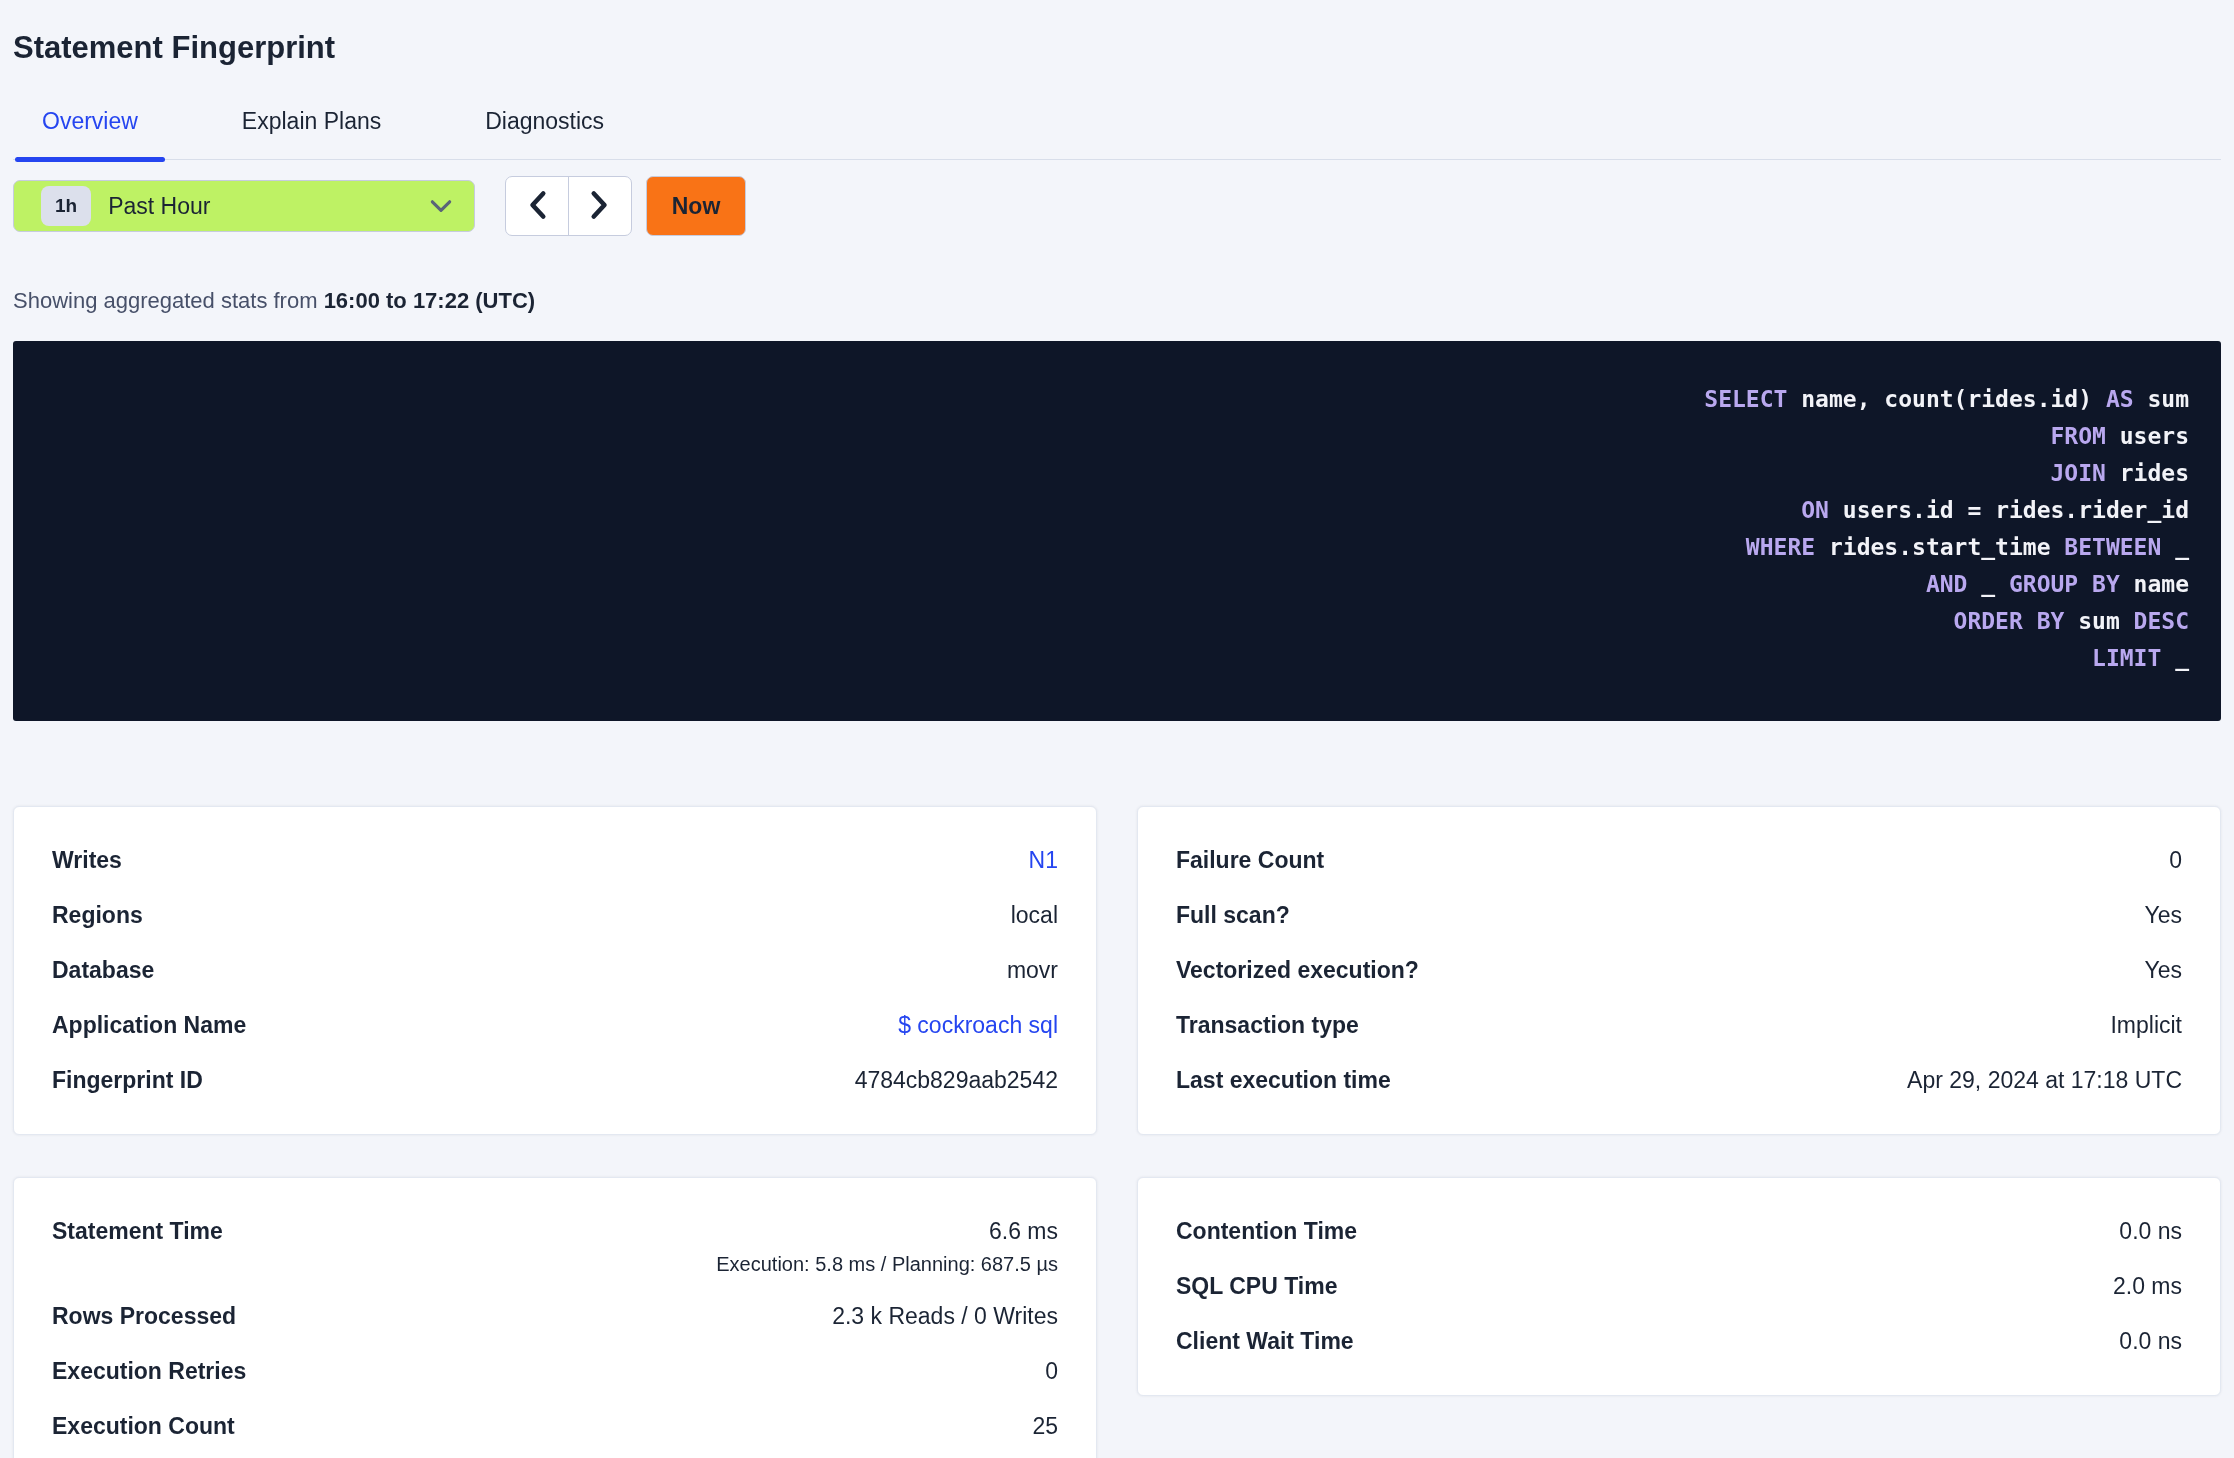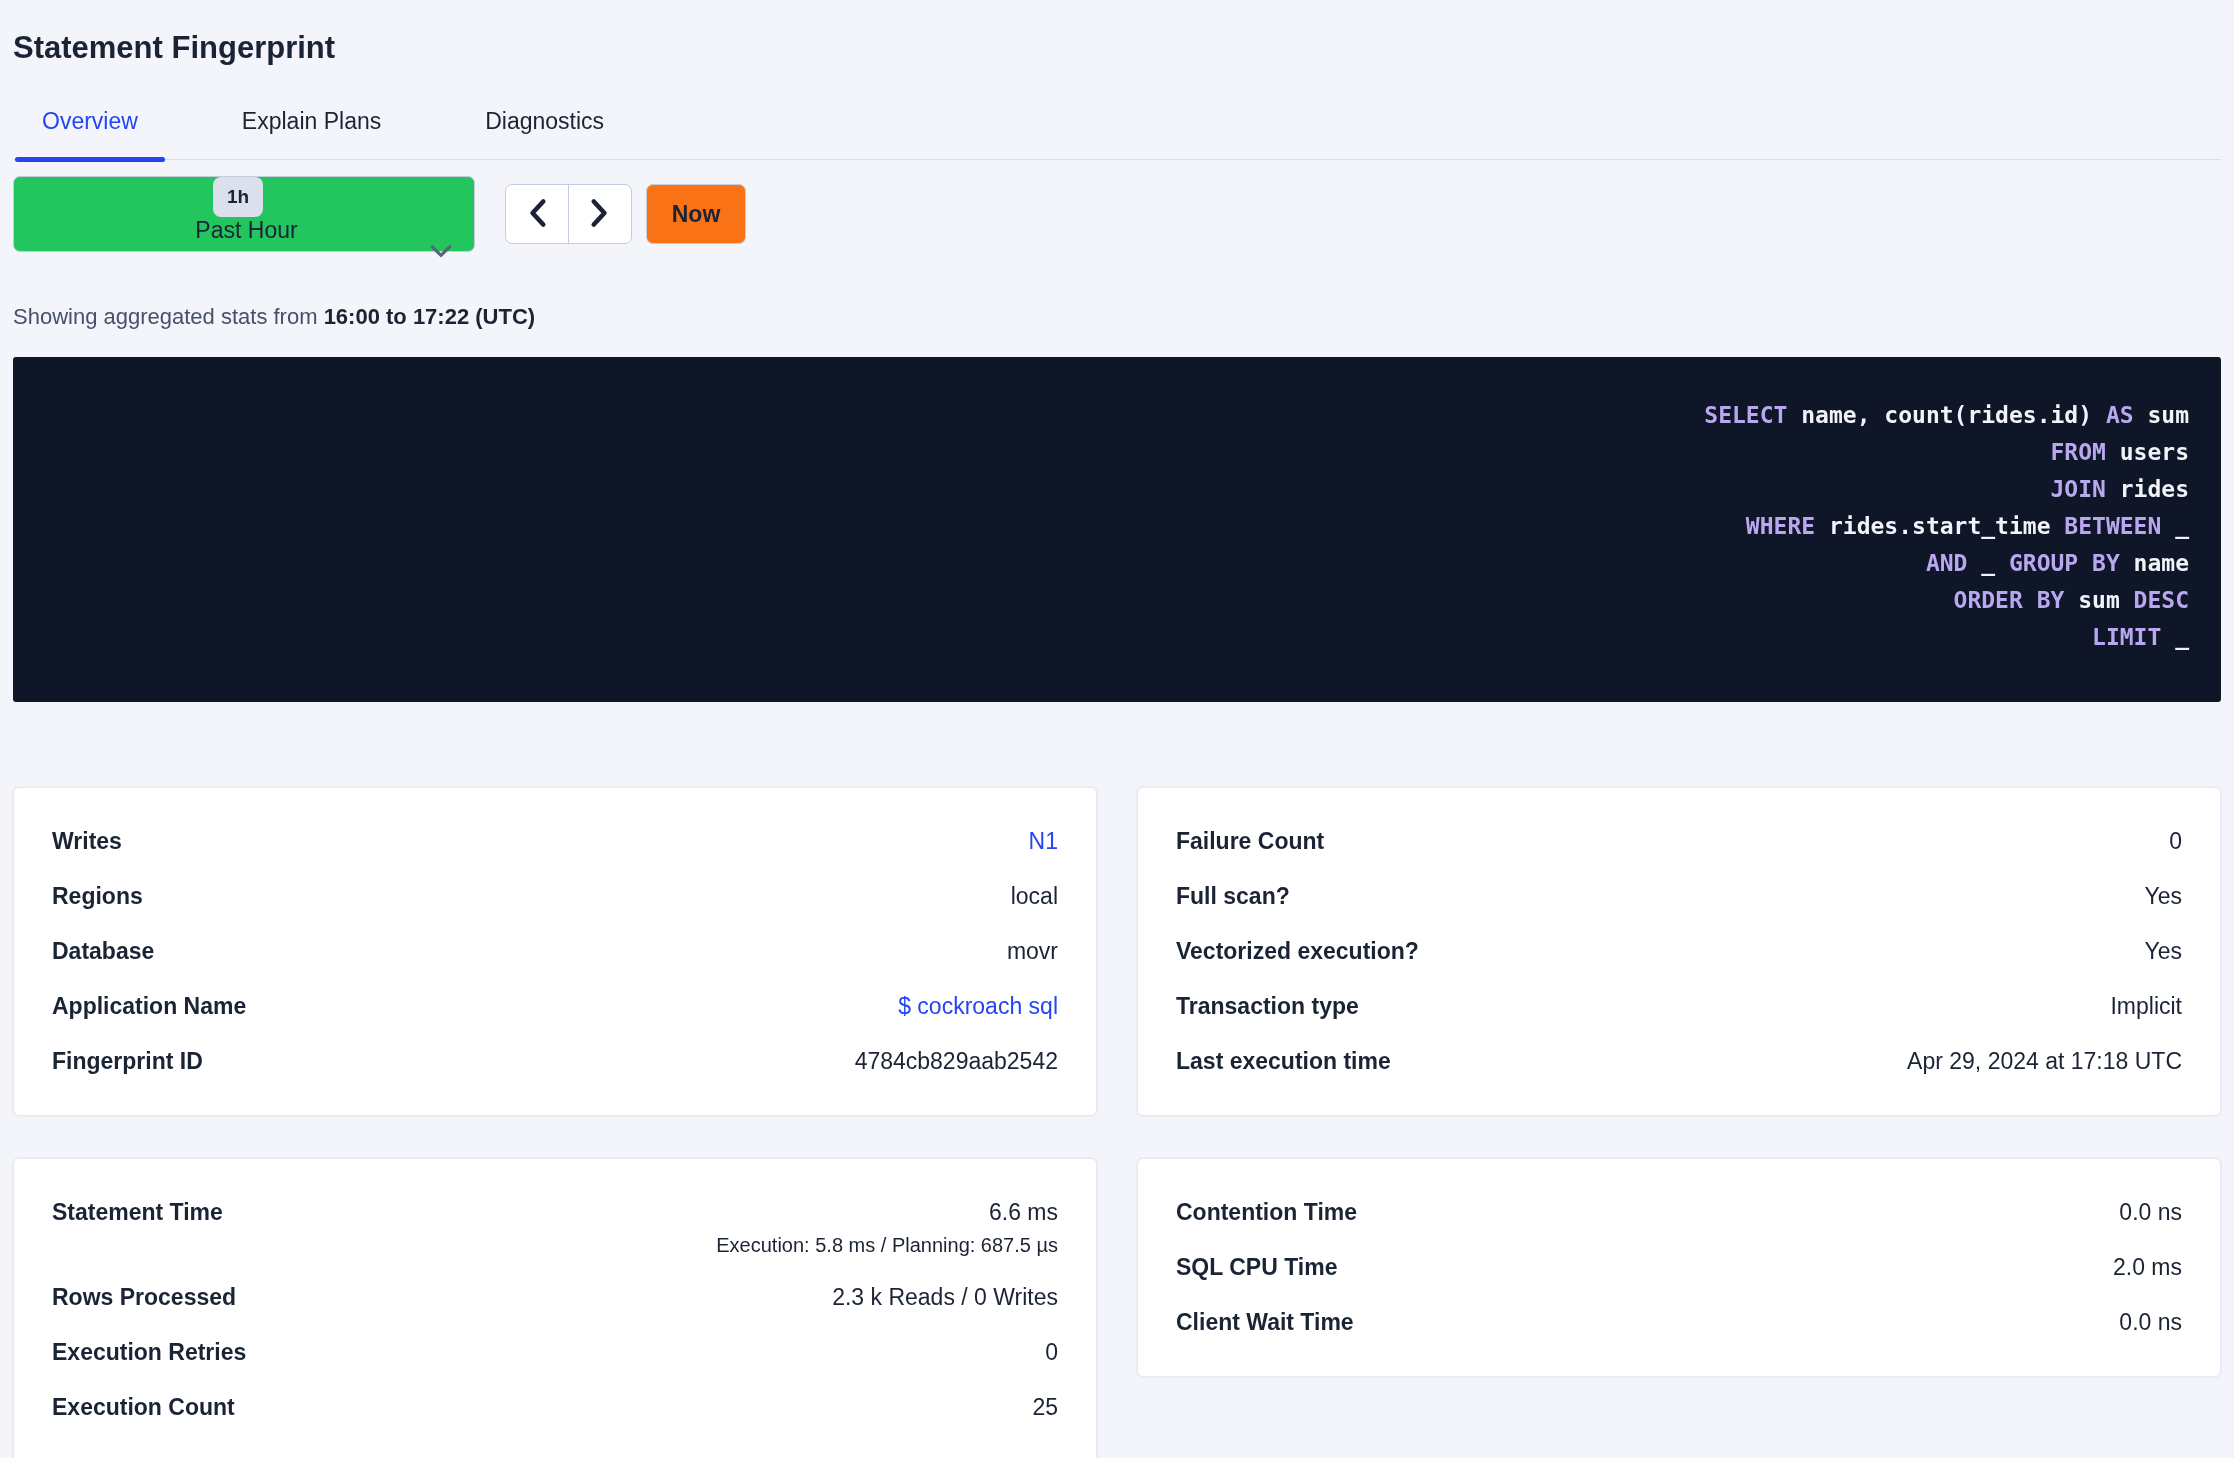--- a/index.html
+++ b/index.html
@@ -47,24 +47,24 @@
   .tab.active::after{
     content:"";position:absolute;left:0;right:0;bottom:-3px;height:5px;
     background:var(--accent-blue);border-radius:4px;
   }
 
   .controls{
     margin-top:16px;
     display:flex;align-items:center;
   }
   .time-select{
-    width:462px;height:76px;
-    background:#22c55e;border:1px solid var(--control-border);border-radius:7px;
+    width:462px;height:52px;
+    background:#bef264;border:1px solid var(--control-border);border-radius:7px;
     display:flex;align-items:center;
-    padding:0 22px 0 27px;cursor:pointer;flex-direction:column;
+    padding:0 22px 0 27px;cursor:pointer;
   }
   .range-badge{
     background:var(--badge-bg);color:var(--text-dark);
     font-size:19px;font-weight:700;
     border-radius:8px;padding:9px 14px;margin-right:17px;
   }
   .range-label{font-size:23px;color:var(--text-dark);}
   .select-caret{margin-left:auto;display:flex;align-items:center;}
 
   .arrow-group{
@@ -172,20 +172,21 @@
 
     <button class="now-btn">Now</button>
   </div>
 
   <p class="stats-caption"><span>Showing aggregated stats from </span><b>16:00 to 17:22 (UTC)</b></p>
 
   <div class="sql-box">
       <div class="code-line"><span class="kw">SELECT</span><span class="id"> name, count(rides.id) </span><span class="kw">AS</span><span class="id"> sum</span></div>
       <div class="code-line"><span class="id"> </span><span class="kw">FROM</span><span class="id"> users</span></div>
       <div class="code-line"><span class="id">   </span><span class="kw">JOIN</span><span class="id"> rides</span></div>
+      <div class="code-line"><span class="id">    </span><span class="kw">ON</span><span class="id"> users.id = rides.rider_id</span></div>
       <div class="code-line"><span class="id">   </span><span class="kw">WHERE</span><span class="id"> rides.start_time </span><span class="kw">BETWEEN</span><span class="id"> _</span></div>
       <div class="code-line"><span class="id">    </span><span class="kw">AND</span><span class="id"> _ </span><span class="kw">GROUP BY</span><span class="id"> name</span></div>
       <div class="code-line"><span class="kw">ORDER BY</span><span class="id"> sum </span><span class="kw">DESC</span></div>
       <div class="code-line"><span class="id"> </span><span class="kw">LIMIT</span><span class="id"> _</span></div>
     </div>
 
   <div class="stats-grid">
       <section class="card">
         <div class="stat-row">
           <span class="stat-label">Writes</span>

